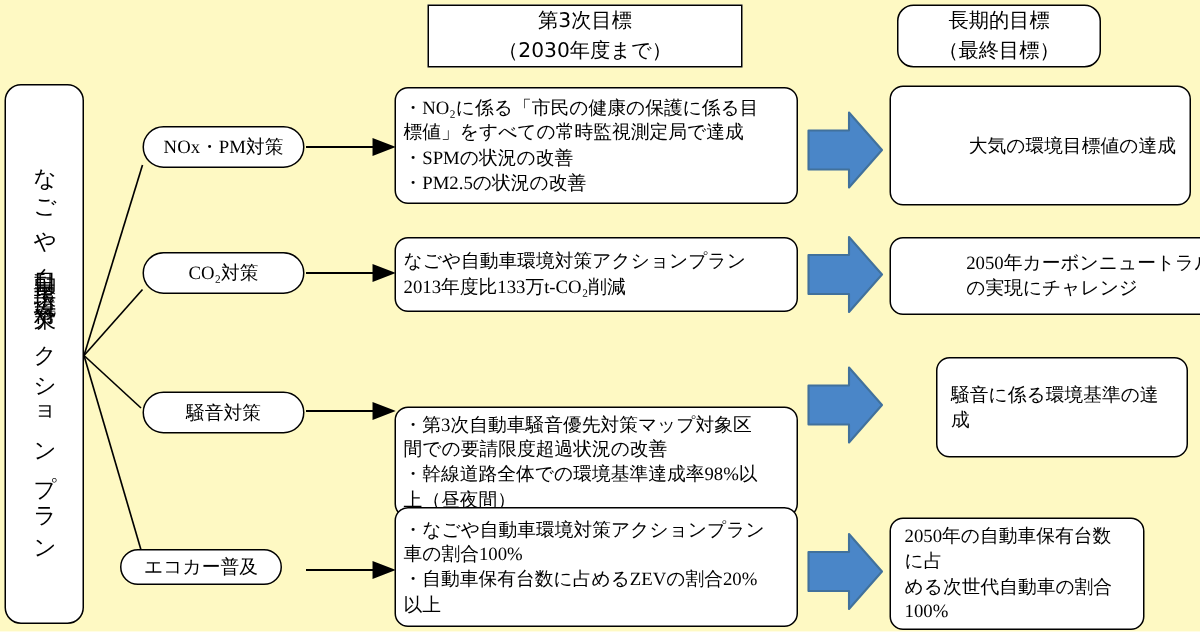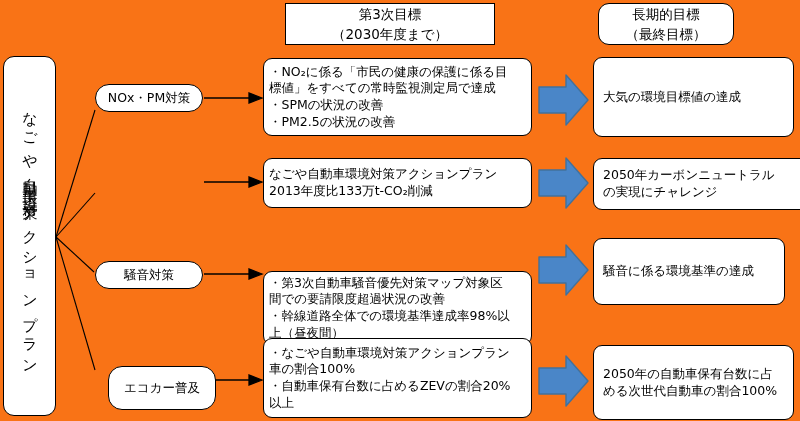--- a/index.html
+++ b/index.html
@@ -3,32 +3,32 @@
 <meta charset="utf-8">
 <style>
   :root{
     --arrow-fill:#4a86c8;
     --arrow-stroke:#41719c;
     --line:#000000;
     --box-bg:#ffffff;
   }
   html,body{margin:0;padding:0;background:#fff;}
   body{font-family:"DejaVu Sans","Liberation Sans",sans-serif;color:#000;}
-  .canvas{position:relative;width:800px;height:421px;background:#f97316;overflow:hidden;}
+  .canvas{position:relative;width:800px;height:421px;background:#fef9c3;overflow:hidden;}
   .lines-svg{position:absolute;left:0;top:0;width:800px;height:421px;pointer-events:none;}
   .box{position:absolute;background:var(--box-bg);border:1.5px solid var(--line);box-sizing:border-box;}
-  .rounded{border-radius:9px;}
+  .rounded{border-radius:9px;font-family:Liberation Serif, serif;}
   .flex-c{display:flex;align-items:center;justify-content:center;}
   .flex-l{display:flex;align-items:center;justify-content:flex-start;}
   .header-box{border-width:1.2px;text-align:center;white-space:pre-line;
     font-size:13.5px;line-height:1.5;}
   .category-box{font-size:12.5px;text-align:center;border-radius:14px;}
   .goal-text{white-space:pre-line;font-size:12.5px;line-height:1.34;text-align:left;}
   .mid-box{padding:4px 5px;}
-  .right-box{padding:4px 9px;}
+  .right-box{padding:4px 9px;justify-content:flex-end;}
   .plan-box{border-radius:11px;}
   .plan-title{writing-mode:vertical-rl;text-orientation:mixed;
     font-size:15px;letter-spacing:4.5px;line-height:1;}
 </style>
 </head>
 <body>
 
 <div class="canvas">
 
   <svg class="lines-svg" viewBox="0 0 800 421">
@@ -72,45 +72,46 @@
   <div class="box rounded mid-box flex-l" style="left:263px;top:58px;width:269px;height:78px;">
     <div class="goal-text">・NO₂に係る「市民の健康の保護に係る目
 標値」をすべての常時監視測定局で達成
 ・SPMの状況の改善
 ・PM2.5の状況の改善</div>
   </div>
   <div class="box rounded right-box flex-l" style="left:593px;top:57px;width:201px;height:80px;">
     <div class="goal-text">大気の環境目標値の達成</div>
   </div>
 
+  <div class="box rounded category-box flex-c" style="left:95px;top:168px;width:108px;height:28px;">CO₂対策</div>
   <div class="box rounded mid-box flex-l" style="left:263px;top:158px;width:269px;height:50px;">
     <div class="goal-text">なごや自動車環境対策アクションプラン
 2013年度比133万t-CO₂削減</div>
   </div>
   <div class="box rounded right-box flex-l" style="left:593px;top:158px;width:226px;height:52px;">
     <div class="goal-text">2050年カーボンニュートラル
 の実現にチャレンジ</div>
   </div>
 
   <div class="box rounded category-box flex-c" style="left:95px;top:261px;width:108px;height:28px;">騒音対策</div>
   <div class="box rounded mid-box flex-l" style="left:263px;top:235px;width:269px;height:74px;margin-top:36px;">
     <div class="goal-text">・第3次自動車騒音優先対策マップ対象区
 間での要請限度超過状況の改善
 ・幹線道路全体での環境基準達成率98%以
 上（昼夜間）</div>
   </div>
-  <div class="box rounded right-box flex-l" style="left:593px;top:238px;width:192px;height:67px;">
+  <div class="box rounded right-box flex-l" style="left:624px;top:238px;width:168px;height:67px;">
     <div class="goal-text">騒音に係る環境基準の達成</div>
   </div>
 
-  <div class="box rounded category-box flex-c" style="left:108px;top:366px;width:108px;height:44px;">エコカー普及</div>
+  <div class="box rounded category-box flex-c" style="left:80px;top:366px;width:108px;height:24px;">エコカー普及</div>
   <div class="box rounded mid-box flex-l" style="left:263px;top:338px;width:269px;height:80px;">
     <div class="goal-text">・なごや自動車環境対策アクションプラン
 車の割合100%
 ・自動車保有台数に占めるZEVの割合20%
 以上</div>
   </div>
-  <div class="box rounded right-box flex-l" style="left:593px;top:345px;width:201px;height:75px;">
+  <div class="box rounded right-box flex-l" style="left:593px;top:345px;width:170px;height:75px;">
     <div class="goal-text">2050年の自動車保有台数に占
 める次世代自動車の割合100%</div>
   </div>
 
 </div>
 
 </body></html>

